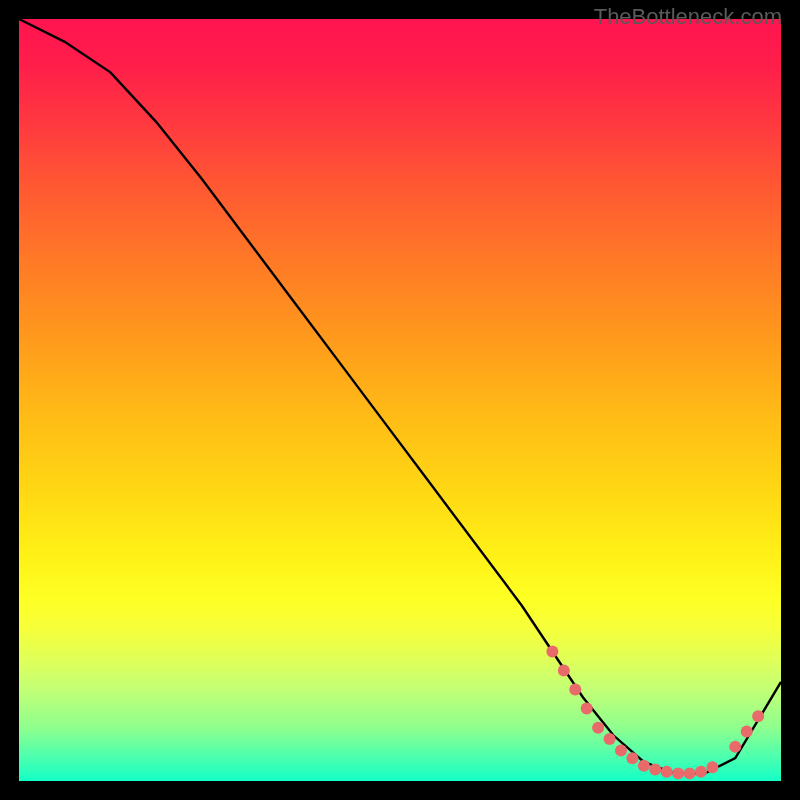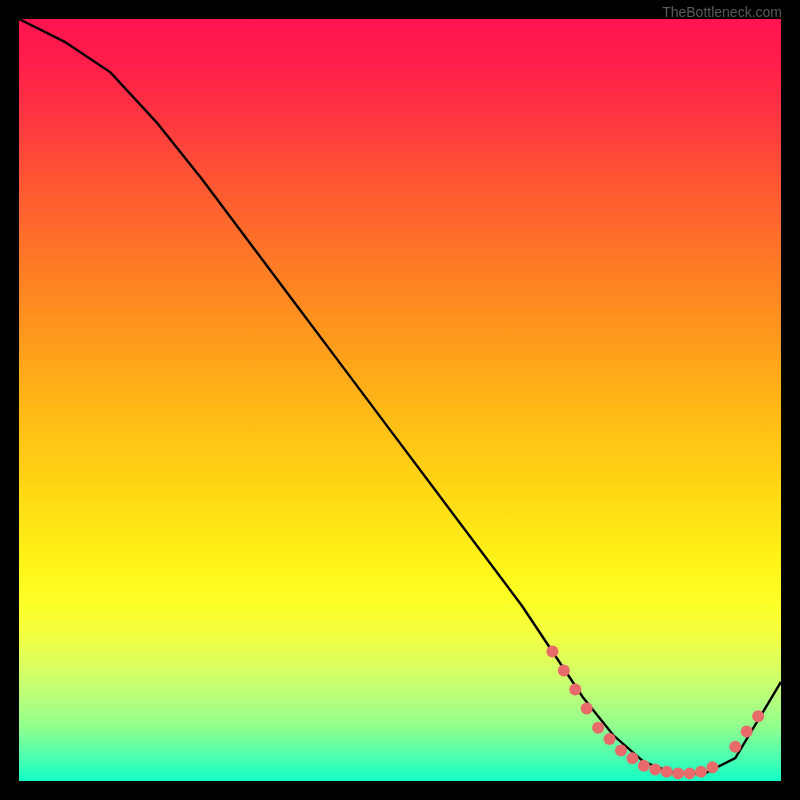--- a/index.html
+++ b/index.html
@@ -8,21 +8,21 @@
     height: 800px;
     background: #000;
     position: relative;
     font-family: Arial, sans-serif;
   }
   .watermark {
     position: absolute;
     top: 4px;
     right: 18px;
     color: #5a5a5a;
-    font-size: 14px;
+    font-size: 22px;
     font-weight: 500;
     z-index: 10;
   }
   .plot-area {
     position: absolute;
     left: 19px;
     top: 19px;
     width: 762px;
     height: 762px;
   }

